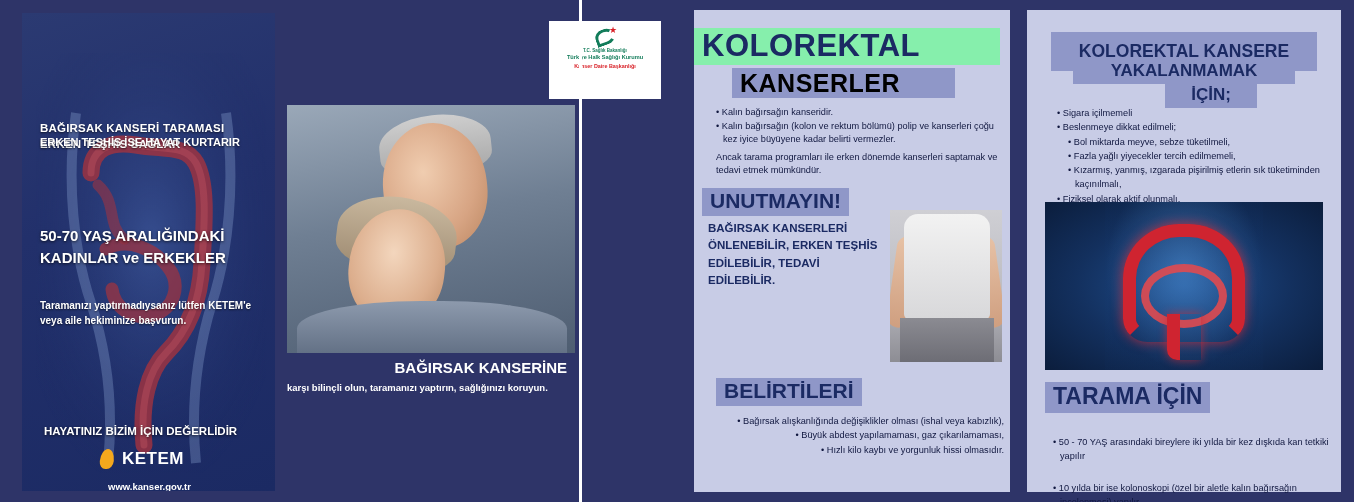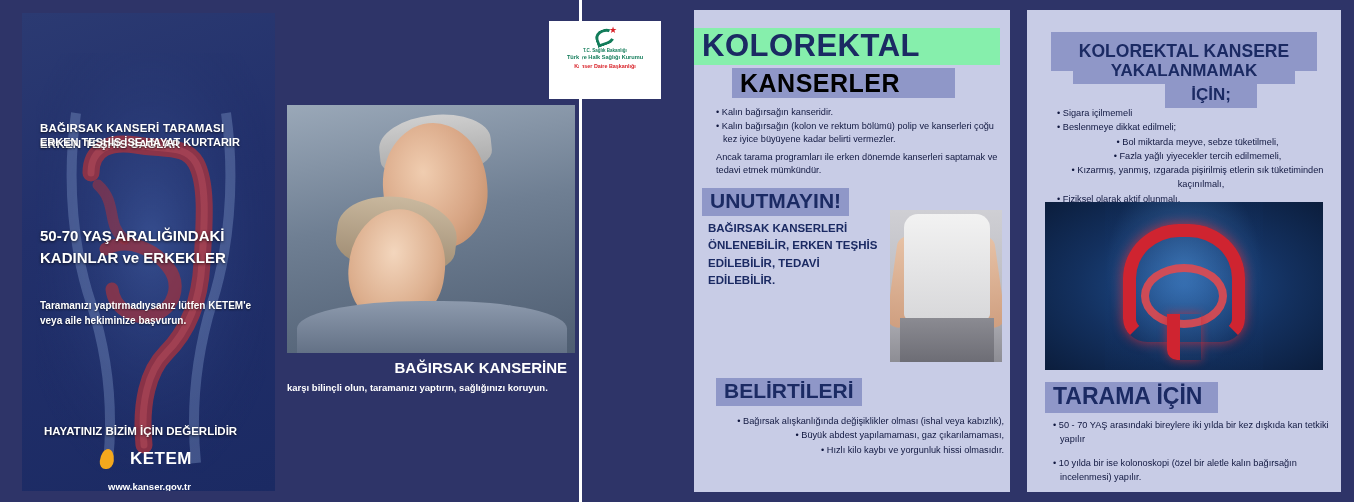--- a/index.html
+++ b/index.html
@@ -51,21 +51,21 @@
     font-size: 10px; font-weight: bold; line-height: 1.45;
     color: #ffffff; text-shadow: 0 1px 2px rgba(0,0,0,.6);
   }
   .ll-slogan {
     position: absolute; left: 22px; top: 412px; width: 235px;
     font-size: 11.5px; font-weight: bold; color: #ffffff;
     text-shadow: 0 1px 3px rgba(0,0,0,.7);
   }
   .ketem-logo {
     position: absolute; left: 78px; top: 436px;
-    display: flex; align-items: center; gap: 16px; justify-content: space-between;
+    display: flex; align-items: center; gap: 8px; justify-content: space-between;
   }
   .ketem-flame {
     width: 14px; height: 20px;
     background: #f4a81d;
     border-radius: 50% 50% 45% 45% / 60% 60% 40% 40%;
     transform: skewX(-6deg);
   }
   .ketem-word {
     font-size: 17px; font-weight: bold; color: #ffffff; letter-spacing: .5px;
   }
@@ -239,21 +239,21 @@
     text-align: center;
     font-size: 17px; font-weight: bold; color: #1b2a63;
     background: #8f97c8; padding: 2px 6px; line-height: 1.3; margin-left: 26px;
   }
   .i2-list {
     position: absolute; left: 30px; top: 96px; width: 270px;
     font-size: 9.2px; color: #10173f; line-height: 1.55;
   }
   .i2-list li { list-style: none; text-indent: -7px; padding-left: 7px; }
   .i2-list li::before { content: "• "; }
-  .i2-list li.sub { text-indent: -7px; padding-left: 18px; text-align: center; }
+  .i2-list li.sub { text-indent: -7px; padding-left: 18px; }
 
   .colon-photo {
     position: absolute; left: 18px; top: 192px; width: 278px; height: 168px;
     background: radial-gradient(ellipse at 50% 50%, #1f4f8f 0%, #13305e 55%, #0b1d3c 100%);
     overflow: hidden;
   }
   .colon-photo .body-sil {
     position: absolute; left: 60px; top: 0px; width: 158px; height: 168px;
     background: radial-gradient(ellipse at 50% 40%, rgba(90,160,230,.45), rgba(20,60,120,.05) 70%);
   }
@@ -271,27 +271,27 @@
     box-shadow: 0 0 10px rgba(210,40,50,.7);
   }
   .colon-photo .colon-coil {
     position: absolute; left: 96px; top: 62px; width: 86px; height: 64px;
     border: 8px solid #e04a50; border-radius: 50%;
     opacity: .9;
   }
   .i2-h2 {
     position: absolute; left: 18px; top: 372px;
     font-size: 23px; font-weight: bold; color: #1b2a63;
-    background: #8f97c8; padding: 1px 16px 3px 8px;
+    background: #8f97c8; padding: 1px 8px 3px 8px;
   }
   .i2-tarama {
     position: absolute; left: 26px; top: 408px; width: 276px;
     font-size: 9.2px; color: #10173f; line-height: 1.55;
   }
-  .i2-tarama li { list-style: none; text-indent: -7px; padding-left: 7px; margin-bottom: 9px; }
+  .i2-tarama li { list-style: none; text-indent: -7px; padding-left: 7px; margin-bottom: 9px; margin-top: 17px; }
   .i2-tarama li::before { content: "• "; }
 </style>
 </head>
 <body>
 
 <div class="sheet">
 
   <div class="left-half">
 
     <div class="panel-left">

